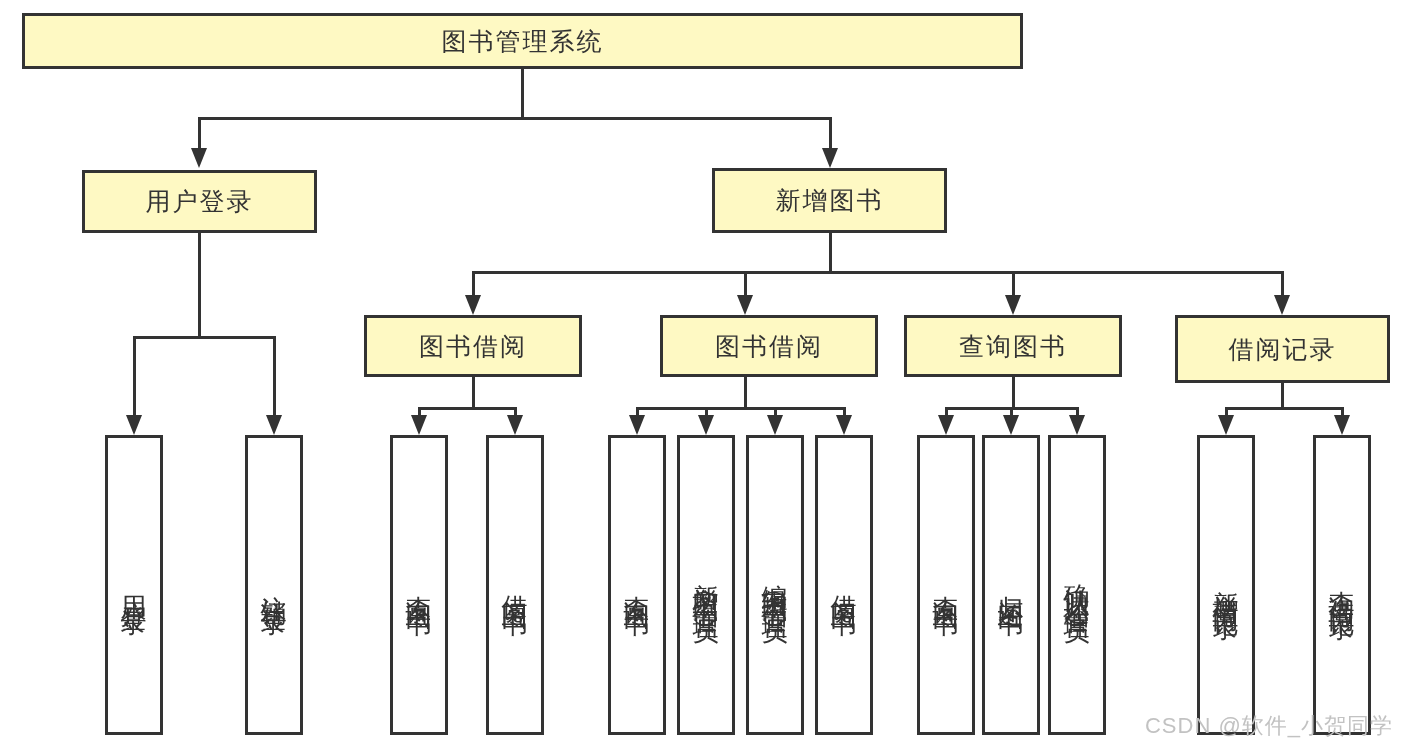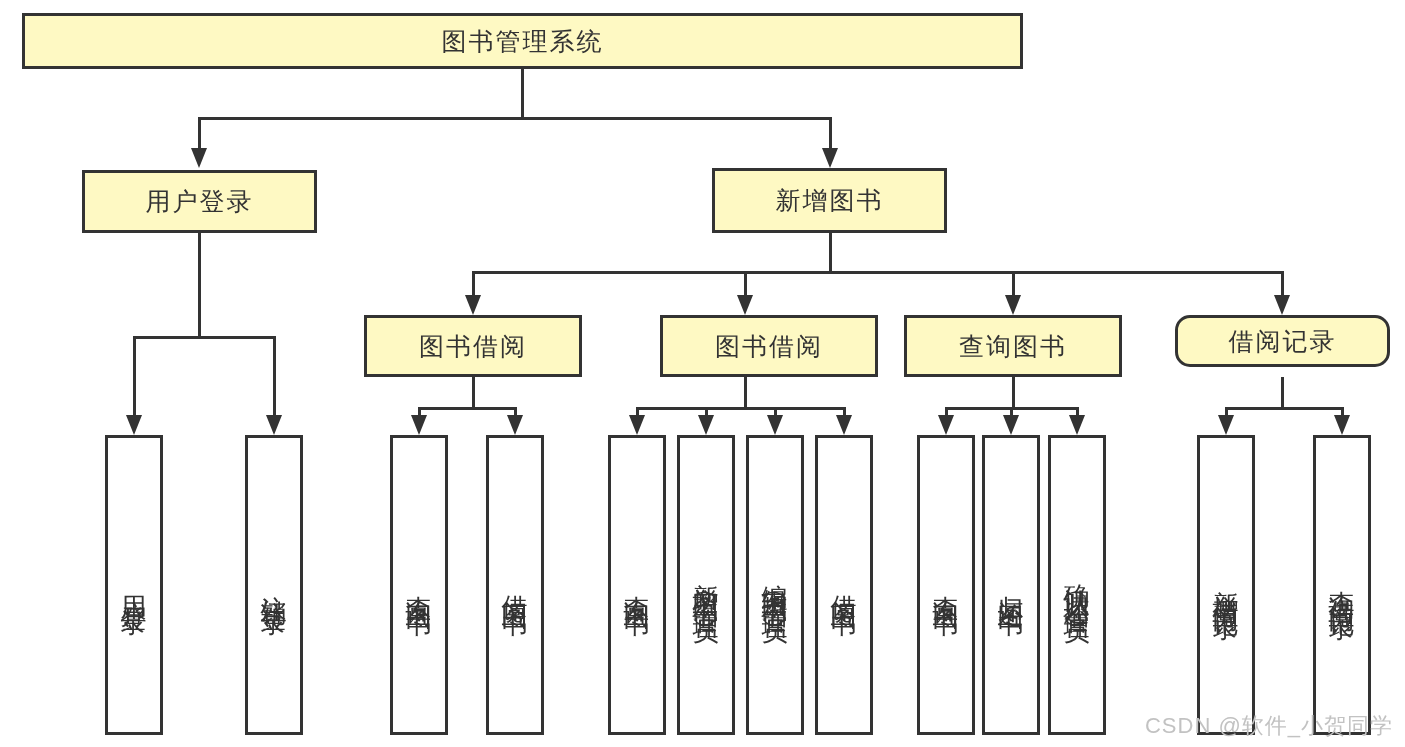--- a/index.html
+++ b/index.html
@@ -131,21 +131,21 @@
 
   <div class="hbox" style="left:364px; top:315px; width:218px; height:62px;">
     <span>图书借阅</span>
   </div>
   <div class="hbox" style="left:660px; top:315px; width:218px; height:62px;">
     <span>图书借阅</span>
   </div>
   <div class="hbox" style="left:904px; top:315px; width:218px; height:62px;">
     <span>查询图书</span>
   </div>
-  <div class="hbox" style="left:1175px; top:315px; width:215px; height:52px;border-radius:15px;">
+  <div class="hbox" style="left:1175px; top:315px; width:215px; height:68px;">
     <span>借阅记录</span>
   </div>
 
   <div class="leaf" style="left:105px;">
     <span class="vtext">用户登录</span>
   </div>
   <div class="leaf" style="left:245px;">
     <span class="vtext">注销登录</span>
   </div>
 

